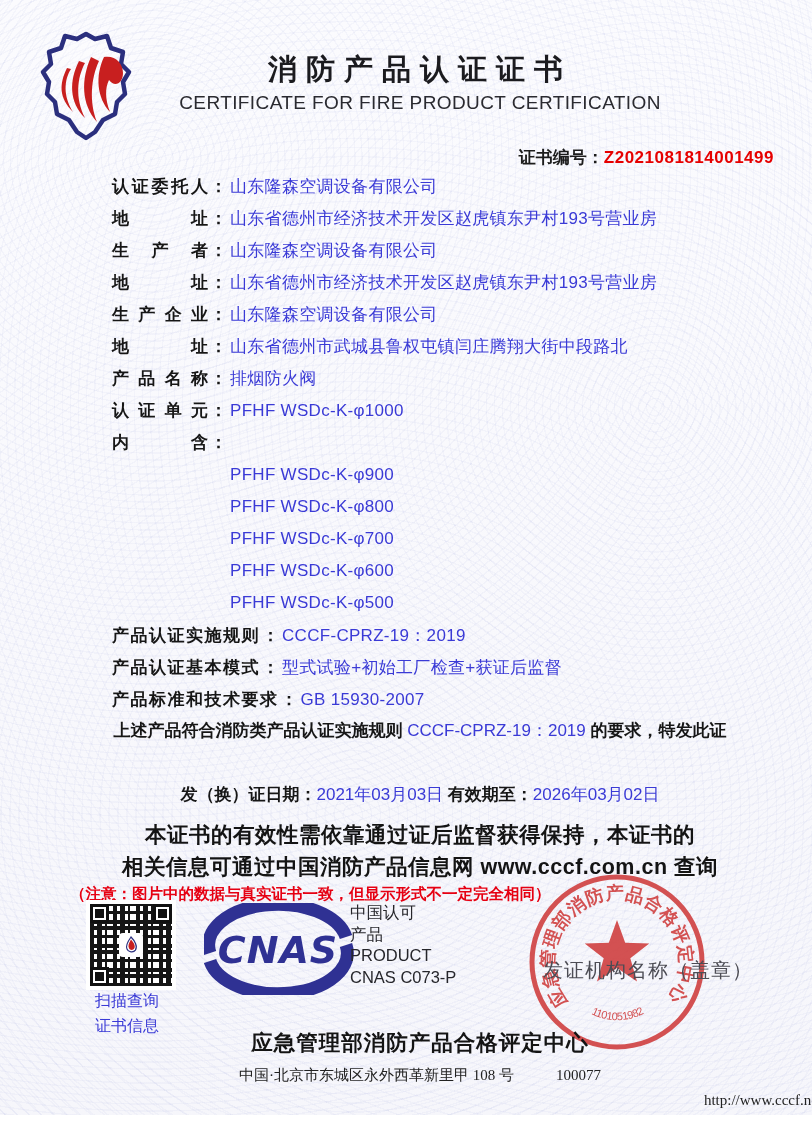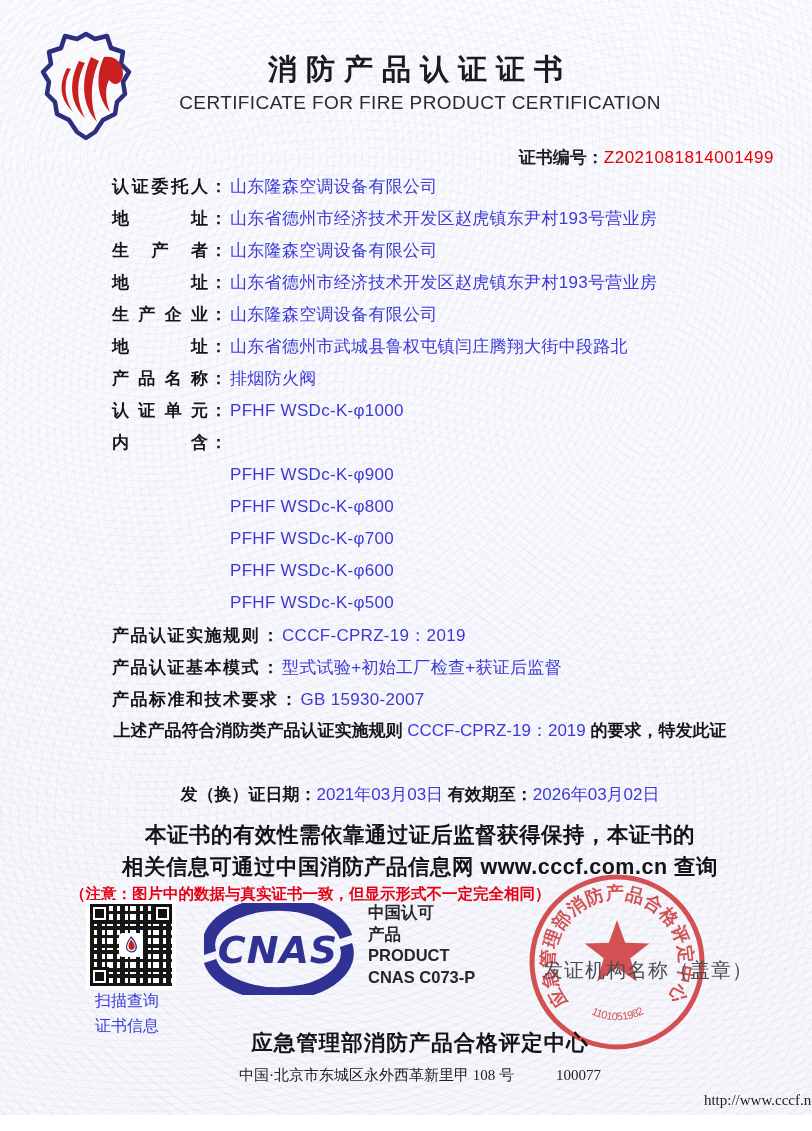--- a/index.html
+++ b/index.html
@@ -14,21 +14,21 @@
     font-family:"Liberation Sans","DejaVu Sans",sans-serif;
     color:#1c1c1c;
     padding-left:28px;
   }
   .page::after{content:"";position:absolute;left:0;right:0;bottom:0;height:16px;background:#fff;}
   
   .logo{position:absolute;left:30px;top:26px;width:112px;height:118px;}
   .title{position:absolute;left:0;right:0;top:50px;text-align:center;font-size:29px;font-weight:700;letter-spacing:9px;color:#1b1b1f;}
   .subtitle{position:absolute;left:0;right:0;top:92px;text-align:center;font-size:19px;font-weight:500;color:#2a2a30;letter-spacing:.4px;}
   .certno{position:absolute;top:146px;right:66px;font-size:17px;font-weight:600;}
-  .certno .num{color:#e60000;font-weight:400;letter-spacing:.5px;}
+  .certno .num{color:#e60000;font-weight:700;letter-spacing:.5px;}
   
   .fields{position:absolute;left:112px;top:170px;width:660px;}
   .row{height:32.1px;display:flex;align-items:center;font-size:17px;white-space:nowrap;}
   .lbl{display:inline-block;width:96px;font-weight:600;color:#161616;text-align:justify;text-align-last:justify;}
   .colon{font-weight:600;color:#161616;margin:0 3px 0 2px;}
   .val{color:#3a3ad6;letter-spacing:.3px;}
   .row.long .lbl{width:auto;letter-spacing:1.5px;text-align-last:auto;}
   .row.cont .lbl,.row.cont .colon{visibility:hidden;}
   
   .cline{position:absolute;left:0;right:0;text-align:center;font-size:17px;font-weight:600;color:#161616;white-space:nowrap;}
@@ -39,21 +39,21 @@
   .qr{position:absolute;left:86px;top:900px;width:86px;height:86px;background:#fff;border:2px solid #fff;}
   .qr-body{position:absolute;inset:2px;background:
       repeating-linear-gradient(90deg,#161616 0 4px,transparent 4px 7px,#161616 7px 12px,transparent 12px 15px,#161616 15px 17px,transparent 17px 23px),
       repeating-linear-gradient(0deg,#161616 0 3px,transparent 3px 8px,#161616 8px 12px,transparent 12px 14px,#161616 14px 18px,transparent 18px 24px);}
   .fp{position:absolute;width:19px;height:19px;border:3px solid #111;background:#fff;box-sizing:border-box;}
   .fp::after{content:"";position:absolute;inset:2px;background:#111;}
   .fp.tl{left:0;top:0}.fp.tr{right:0;top:0}.fp.bl{left:0;bottom:0}
   .qr-logo{position:absolute;left:50%;top:50%;width:24px;height:24px;margin:-12px 0 0 -12px;background:#fff;border-radius:4px;display:flex;align-items:center;justify-content:center;}
   .qr-caption{position:absolute;left:95px;top:988px;font-size:16px;color:#3a3ad6;line-height:25px;font-weight:500;}
   .cnas-logo{position:absolute;left:204px;top:903px;width:150px;height:92px;}
-  .cnas-text{position:absolute;left:368px;top:902px;font-size:16.5px;line-height:21.5px;color:#26262b;font-weight:700;}
+  .cnas-text{position:absolute;left:350px;top:902px;font-size:16.5px;line-height:21.5px;color:#26262b;font-weight:400;}
   .cnas-text .serif{font-family:"Liberation Serif","DejaVu Serif",serif;}
   .seal{position:absolute;left:517px;top:862px;width:200px;height:200px;opacity:.88;}
   .seal-overlay{position:absolute;left:543px;top:957px;font-family:"Liberation Serif","DejaVu Serif",serif;font-size:20px;letter-spacing:1px;color:#4c4c54;white-space:nowrap;z-index:3;}
   
   .footer-org{position:absolute;left:0;right:0;top:1028px;text-align:center;font-size:21.5px;font-weight:700;color:#141414;letter-spacing:1px;}
   .footer-addr{position:absolute;left:0;right:0;top:1066px;text-align:center;font-size:15px;color:#222;font-family:Liberation Serif, serif;}
   .footer-addr .gap{display:inline-block;width:42px;}
   .footer-url{position:absolute;left:0;right:0;top:1092px;text-align:right;font-size:15px;color:#222;font-family:"Liberation Serif","DejaVu Serif",serif;}
 </style>
 </head>

